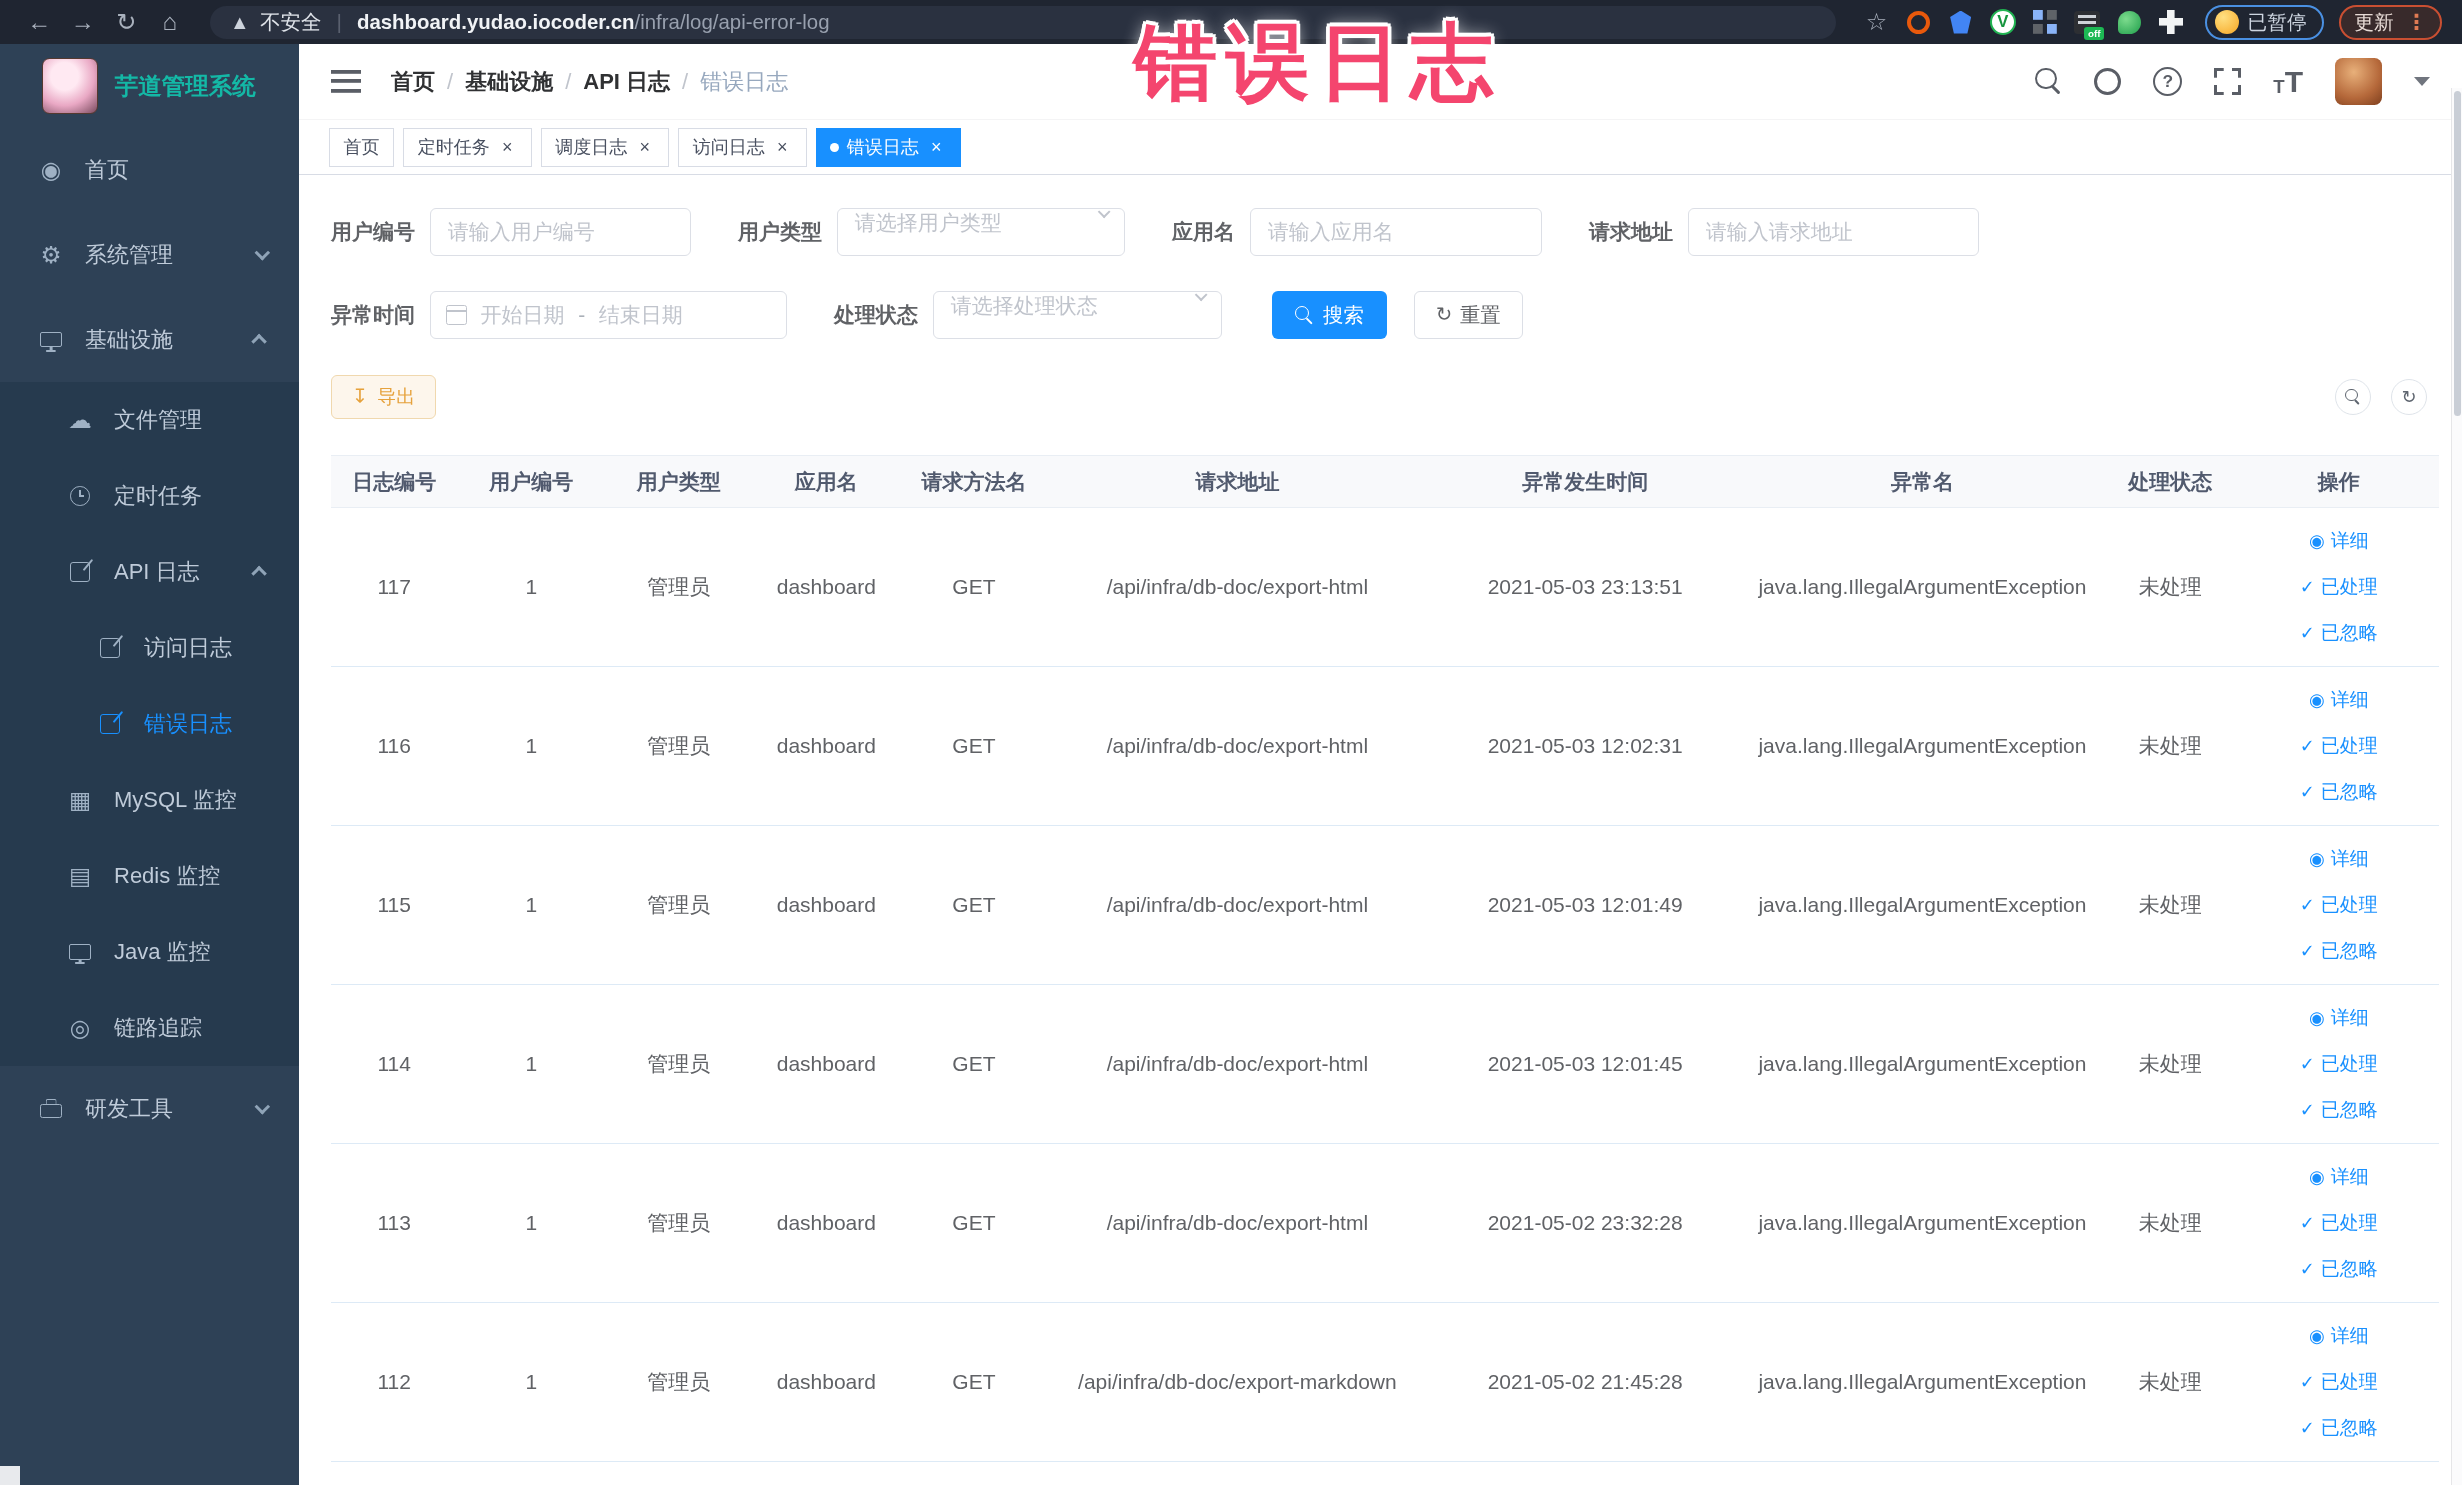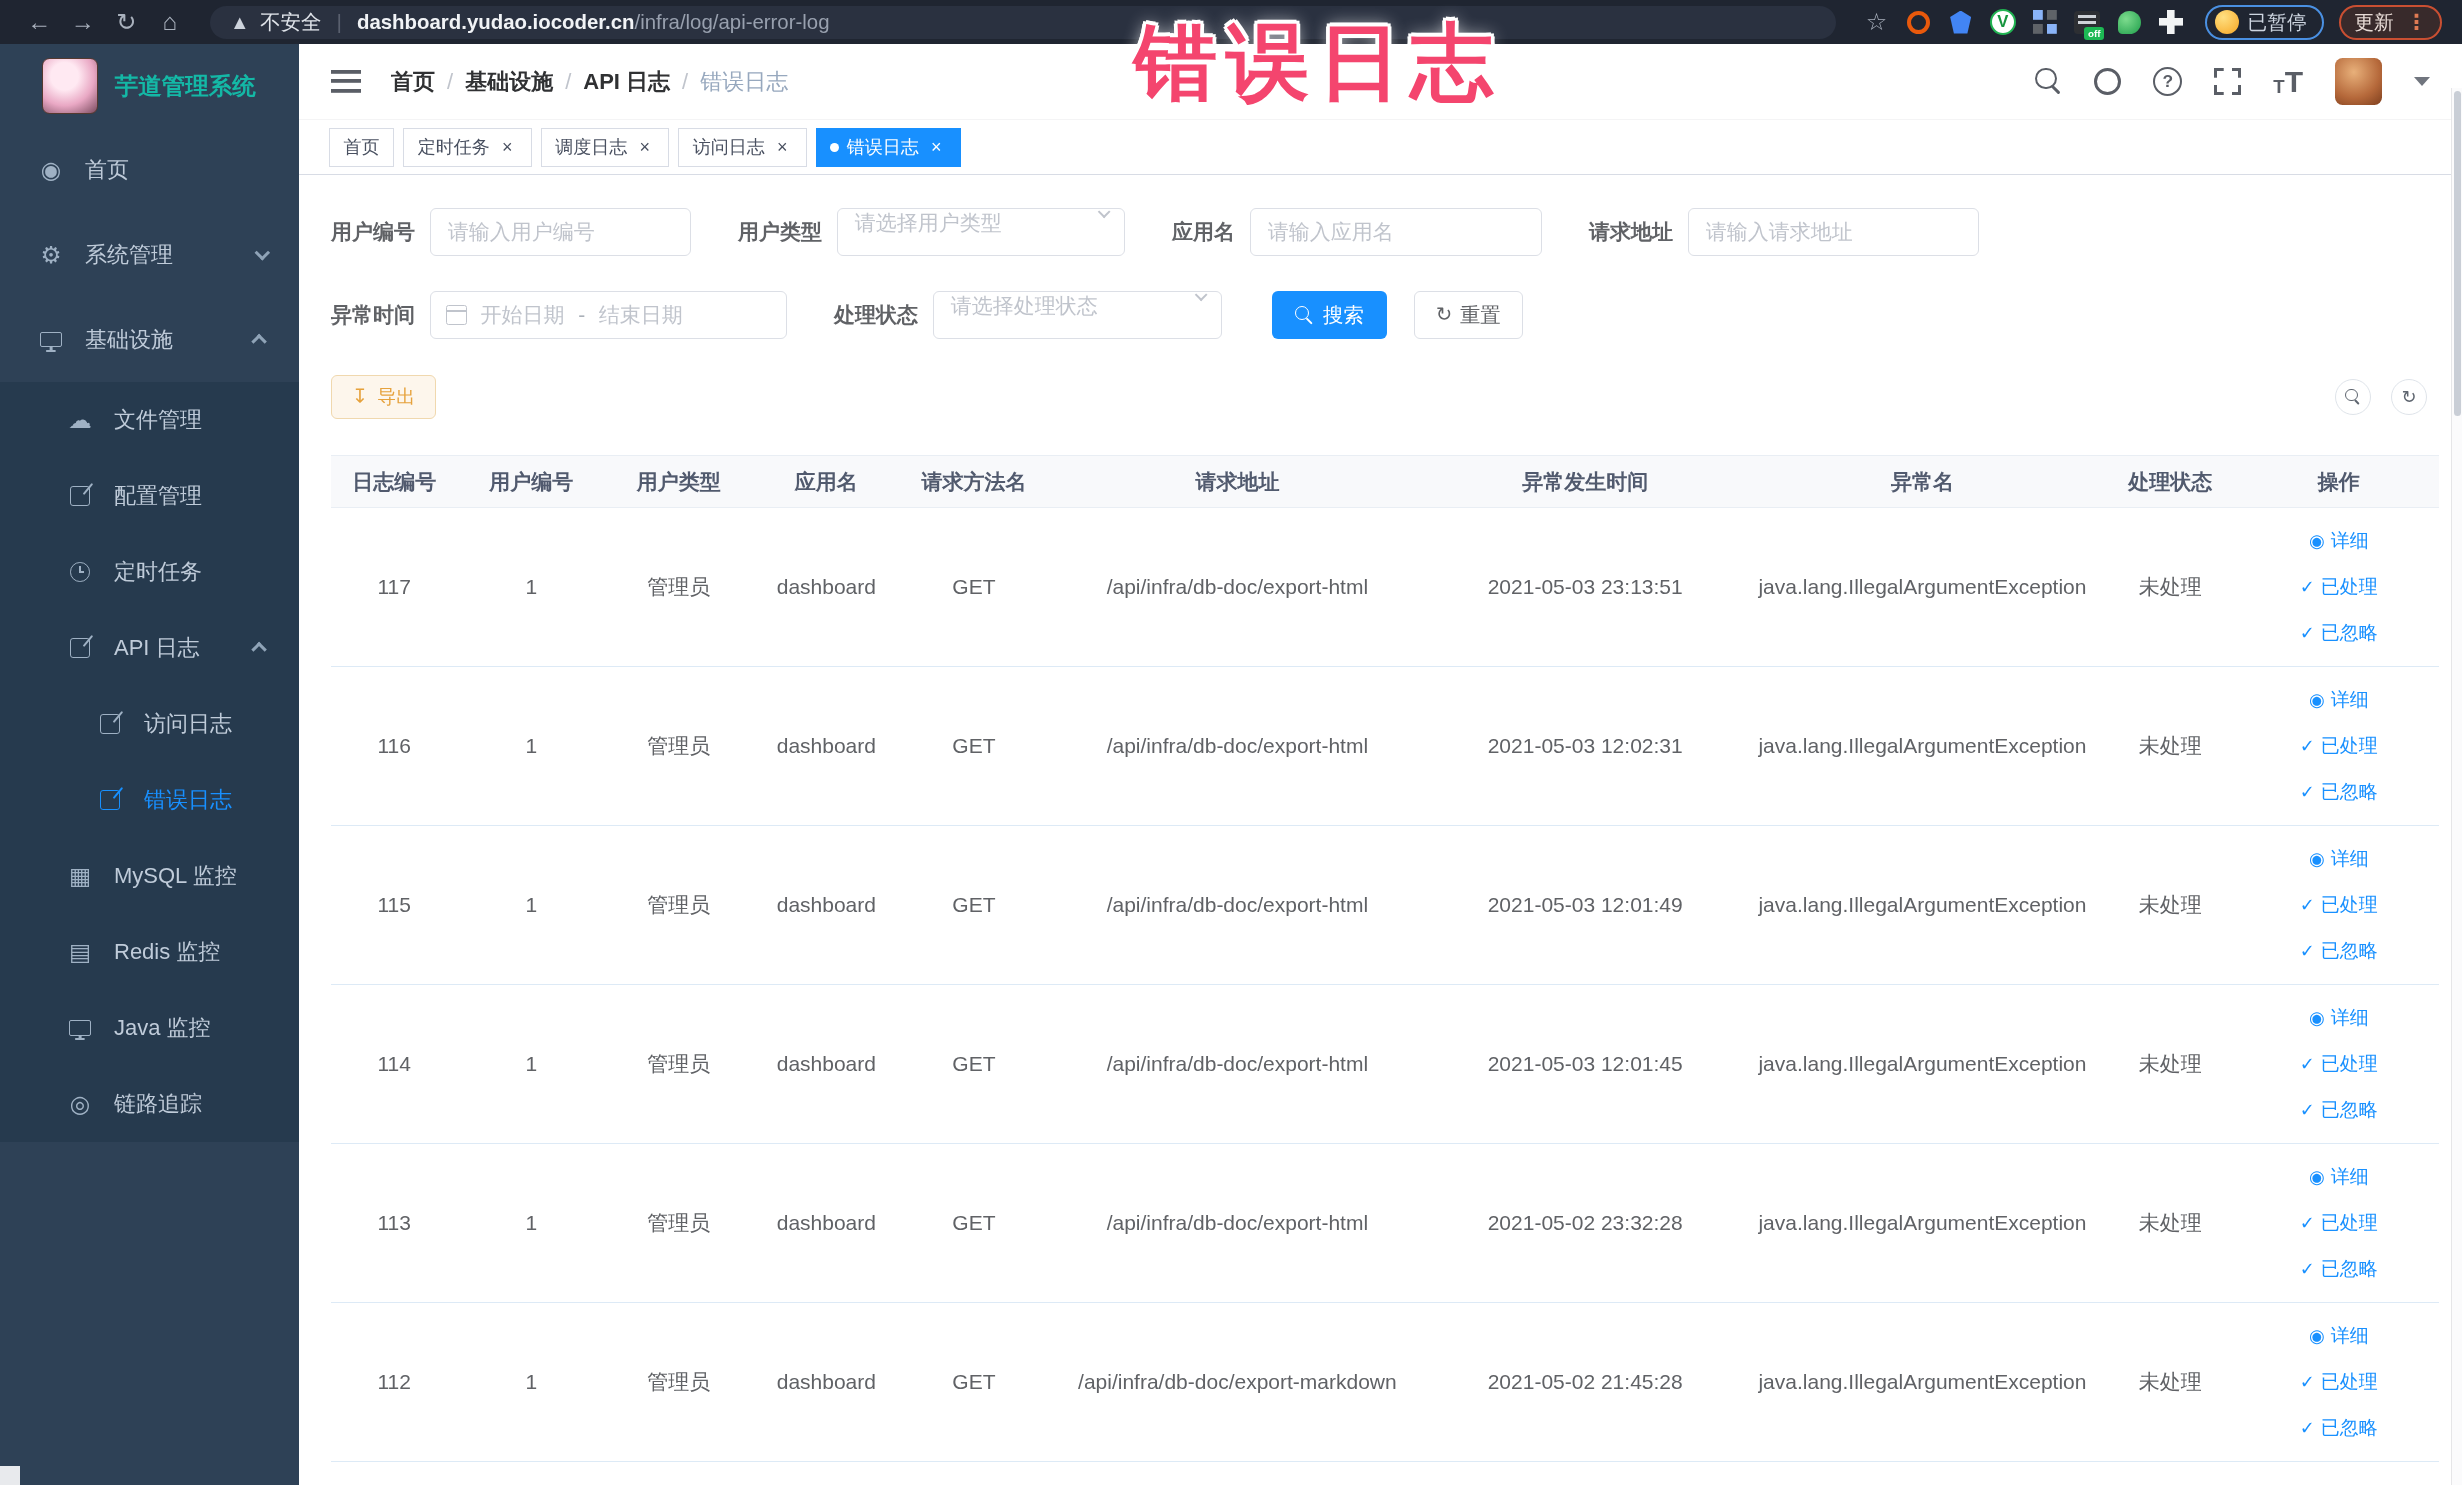--- a/index.html
+++ b/index.html
@@ -274,26 +274,20 @@
           </span>
           <span>基础设施</span>
           <span class="chev chev-up mi-chev"></span>
         </div>
         <div class="mi lvl2">
           <span class="glyph-ic">☁</span>
           <span>文件管理</span>
         </div>
         <div class="mi lvl2">
           <span class="shape-holder">
-            <i class="ic-edit" style="font-size: 19.7px;"></i>
-          </span>
-          <span>配置管理</span>
-        </div>
-        <div class="mi lvl2">
-          <span class="shape-holder">
             <i class="ic-clock" style="font-size: 19.7px;"></i>
           </span>
           <span>定时任务</span>
         </div>
         <div class="mi lvl2">
           <span class="shape-holder">
             <i class="ic-edit" style="font-size: 19.7px;"></i>
           </span>
           <span>API 日志</span>
           <span class="chev chev-up mi-chev"></span>
@@ -320,20 +314,27 @@
         </div>
         <div class="mi lvl2">
           <span class="shape-holder">
             <i class="ic-monitor" style="font-size: 19.7px;"></i>
           </span>
           <span>Java 监控</span>
         </div>
         <div class="mi lvl2">
           <span class="glyph-ic">◎</span>
           <span>链路追踪</span>
+        </div>
+        <div class="mi lvl1">
+          <span class="shape-holder">
+            <i class="ic-case" style="font-size: 19.7px;"></i>
+          </span>
+          <span>研发工具</span>
+          <span class="chev chev-down mi-chev"></span>
         </div>
       </nav>
     <span class="scroll-corner"></span>
   </aside>
 
   <main class="main">
     <div class="navbar">
       <span class="ic-burger"></span>
       <div class="breadcrumb" id="breadcrumb">
           <span class="crumb">首页</span>

